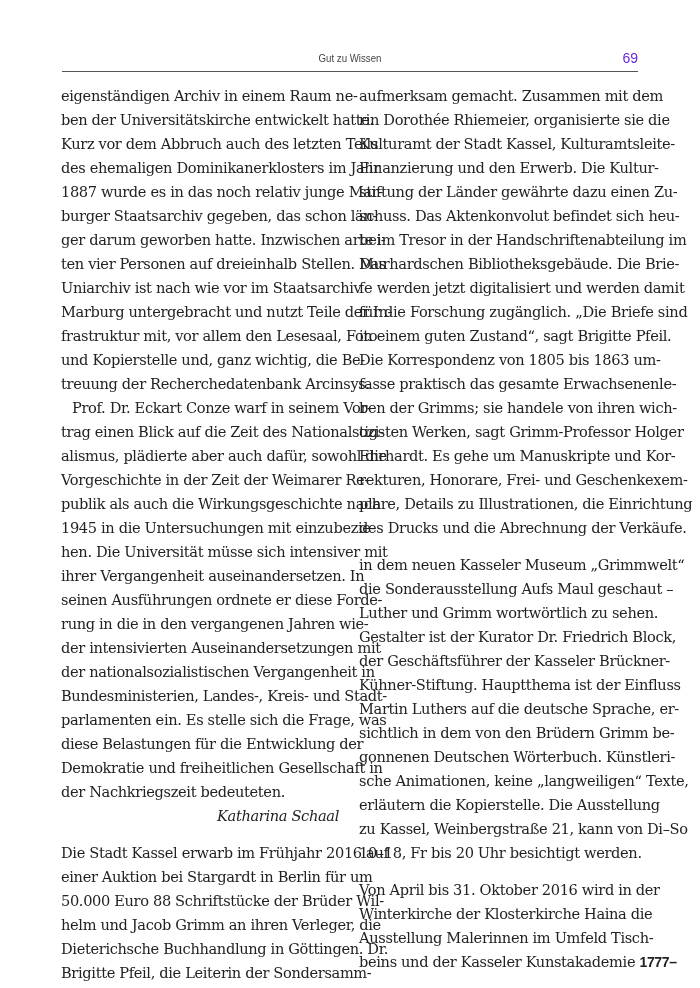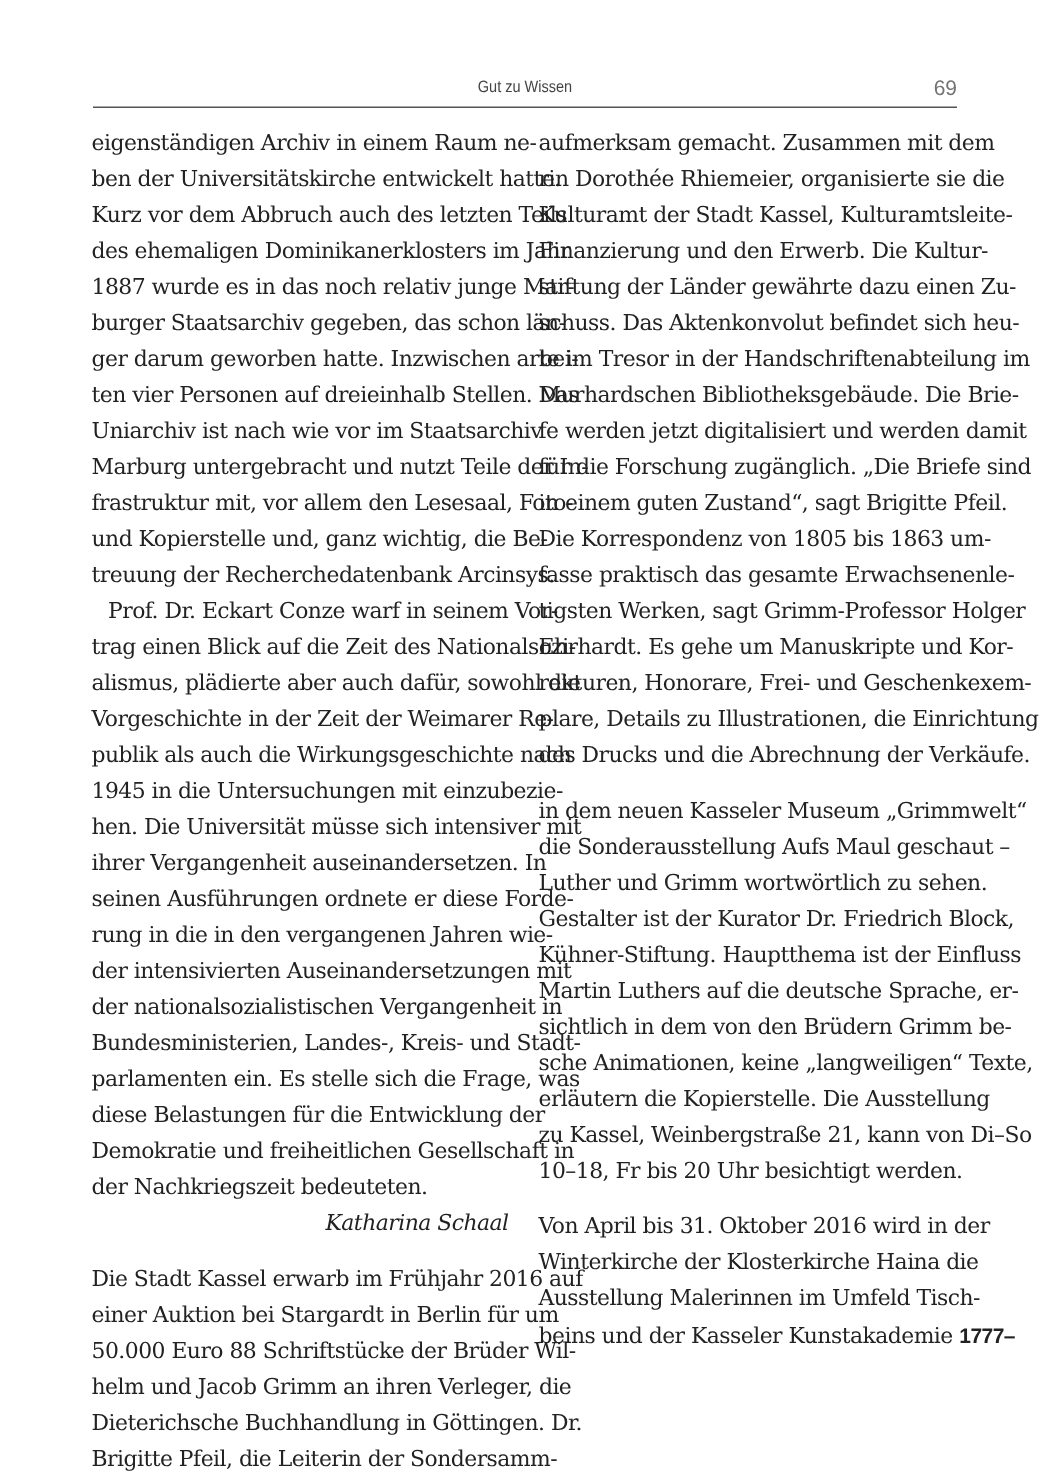--- a/index.html
+++ b/index.html
@@ -4,21 +4,21 @@
 <style>
   html, body { margin: 0; padding: 0; background: #ffffff; }
   body { width: 700px; height: 988px; position: relative; overflow: hidden;
          font-family: "DejaVu Serif", "Liberation Serif", serif; color: #222; }
   .page { position: absolute; left: 0; top: 0; width: 700px; height: 750px; }
   .running-head { position: absolute; left: 62px; width: 576px; top: 50px; height: 18px; }
   .running-title { position: absolute; left: 0; right: 0; text-align: center;
        font-family: "Liberation Sans", "DejaVu Sans", sans-serif; font-size: 11px;
        color: #444; letter-spacing: 0; top: 2px; transform: scaleX(0.88); }
   .page-number { position: absolute; right: 0; top: 0;
-       font-family: "Liberation Sans", "DejaVu Sans", sans-serif; font-size: 14px; color: #737373; }
+       font-family: "Liberation Sans", "DejaVu Sans", sans-serif; font-size: 14px; color: #6d28d9; }
   .head-rule { position: absolute; left: 62px; width: 576px; top: 71px; height: 0;
        border-top: 1.3px solid #555; }
   .col { position: absolute; top: 84px; width: 278px; }
   .col.left { left: 61px; }
   .col.right { left: 359px; }
   .line { display: block; height: 24px; line-height: 24px; font-size: 14.6px;
        text-align: justify; text-align-last: justify; white-space: nowrap;
        letter-spacing: -0.35px; word-spacing: 0; }
   .line.last { text-align-last: left; }
   .line.indent { padding-left: 11px; }
@@ -93,35 +93,38 @@
       <span class="line">Finanzierung und den Erwerb. Die Kultur-</span>
       <span class="line">stiftung der Länder gewährte dazu einen Zu-</span>
       <span class="line">schuss. Das Aktenkonvolut befindet sich heu-</span>
       <span class="line">te im Tresor in der Handschriftenabteilung im</span>
       <span class="line">Murhardschen Bibliotheksgebäude. Die Brie-</span>
       <span class="line">fe werden jetzt digitalisiert und werden damit</span>
       <span class="line">für die Forschung zugänglich. „Die Briefe sind</span>
       <span class="line">in einem guten Zustand“, sagt Brigitte Pfeil.</span>
       <span class="line">Die Korrespondenz von 1805 bis 1863 um-</span>
       <span class="line">fasse praktisch das gesamte Erwachsenenle-</span>
+      <span class="line">ben der Grimms; sie handele von ihren wich-</span>
       <span class="line">tigsten Werken, sagt Grimm-Professor Holger</span>
       <span class="line">Ehrhardt. Es gehe um Manuskripte und Kor-</span>
       <span class="line">rekturen, Honorare, Frei- und Geschenkexem-</span>
       <span class="line">plare, Details zu Illustrationen, die Einrichtung</span>
       <span class="line">des Drucks und die Abrechnung der Verkäufe.</span>
     </div>
     <span class="gap"></span>
     <div>
       <span class="line">in dem neuen Kasseler Museum „Grimmwelt“</span>
       <span class="line">die Sonderausstellung Aufs Maul geschaut –</span>
       <span class="line">Luther und Grimm wortwörtlich zu sehen.</span>
       <span class="line">Gestalter ist der Kurator Dr. Friedrich Block,</span>
+      <span class="line">der Geschäftsführer der Kasseler Brückner-</span>
       <span class="line">Kühner-Stiftung. Hauptthema ist der Einfluss</span>
       <span class="line">Martin Luthers auf die deutsche Sprache, er-</span>
       <span class="line">sichtlich in dem von den Brüdern Grimm be-</span>
+      <span class="line">gonnenen Deutschen Wörterbuch. Künstleri-</span>
       <span class="line">sche Animationen, keine „langweiligen“ Texte,</span>
       <span class="line">erläutern die Kopierstelle. Die Ausstellung</span>
       <span class="line">zu Kassel, Weinbergstraße 21, kann von Di–So</span>
       <span class="line last">10–18, Fr bis 20 Uhr besichtigt werden.</span>
     </div>
     <span class="gap"></span>
     <div>
       <span class="line">Von April bis 31. Oktober 2016 wird in der</span>
       <span class="line">Winterkirche der Klosterkirche Haina die</span>
       <span class="line">Ausstellung Malerinnen im Umfeld Tisch-</span>

